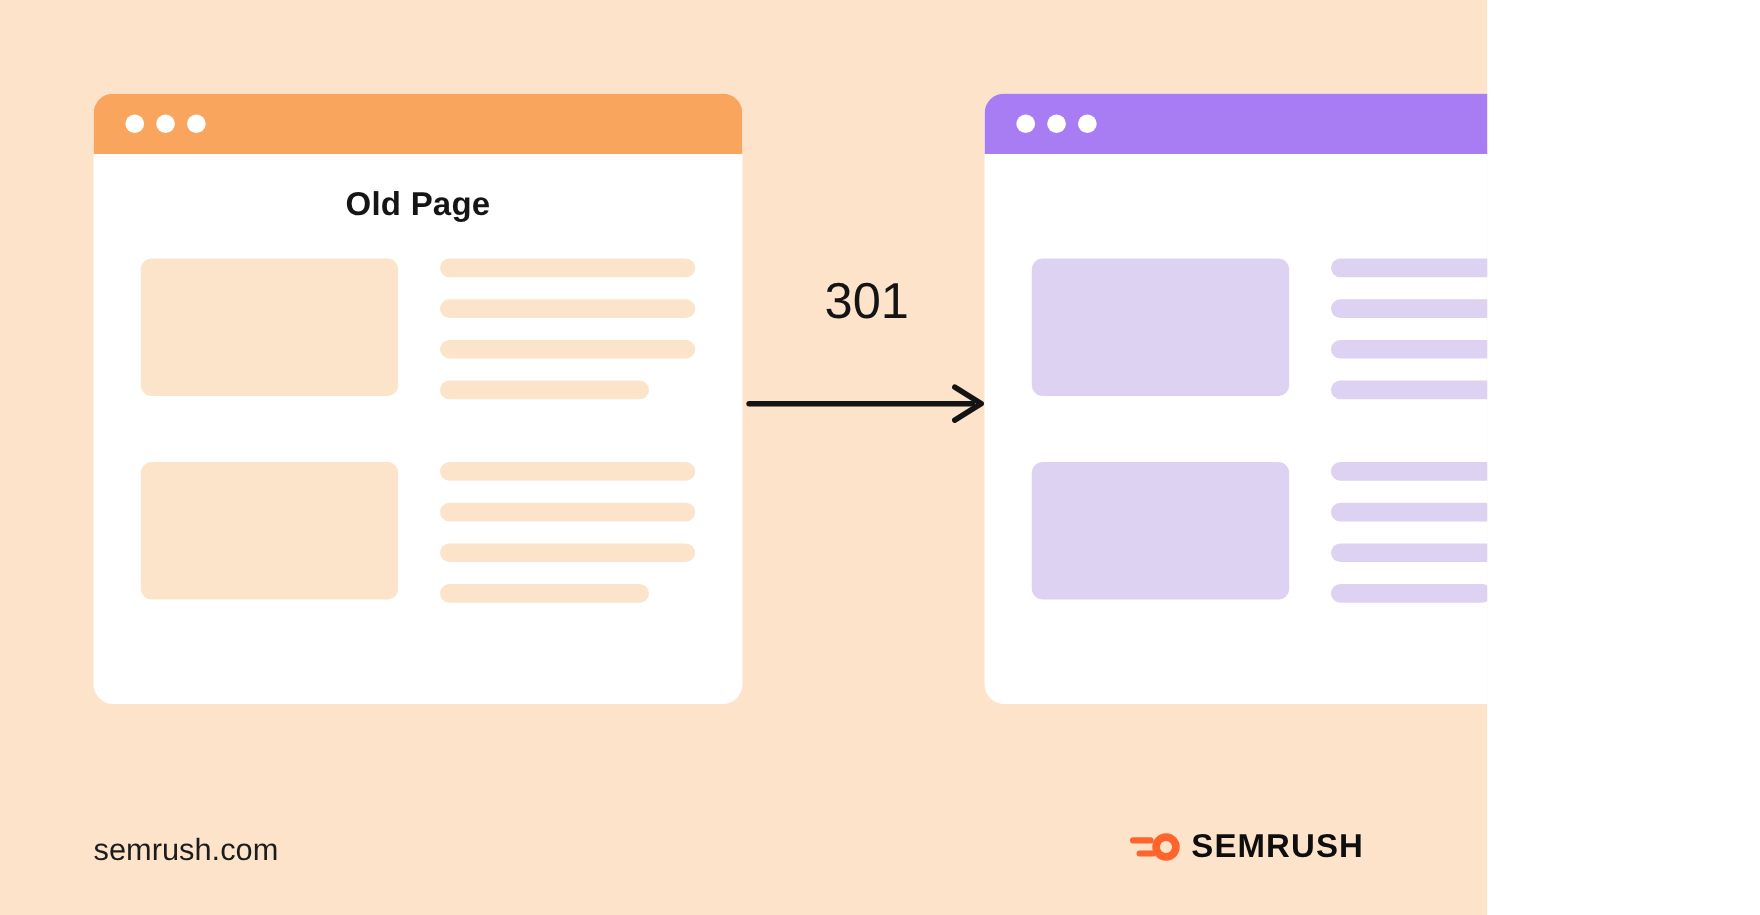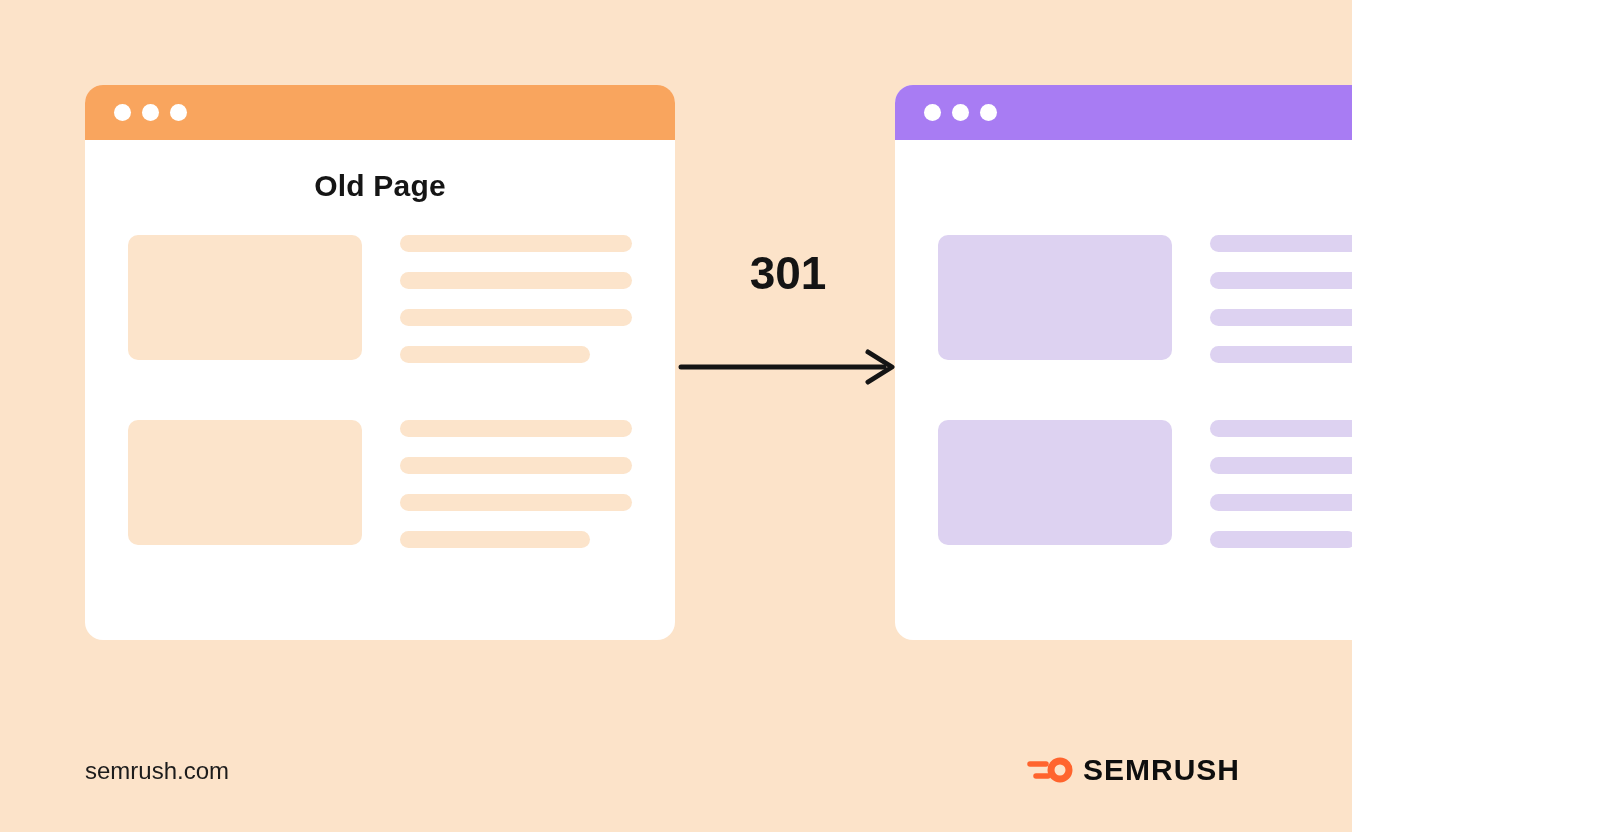--- a/index.html
+++ b/index.html
@@ -54,27 +54,27 @@
     width:100%;
   }
   .line.s82{width:82%;}
   .line.s80{width:80%;}
   .line.s63{width:63%;}
   
   .redirect{
     position:absolute;left:678px;top:250px;width:220px;
     text-align:center;color:#141414;
   }
-  .redirect .code{font-size:46px;font-weight:700;line-height:1;}
+  .redirect .code{font-size:46px;font-weight:400;line-height:1;}
   .redirect .label{font-size:30px;font-weight:500;margin-top:8px;}
   .arrow-svg{position:absolute;left:678px;top:345px;}
   
   .site{
     position:absolute;left:85px;top:757px;
-    font-size:24px;color:#1c1c1c;
+    font-size:28px;color:#1c1c1c;
   }
   .brand{
     position:absolute;right:112px;top:753px;
     display:flex;align-items:center;gap:10px;text-align:right;
   }
   .brand .wordmark{
     font-size:30px;font-weight:800;color:#0e0e0e;
     letter-spacing:1px;
   }
 </style>

